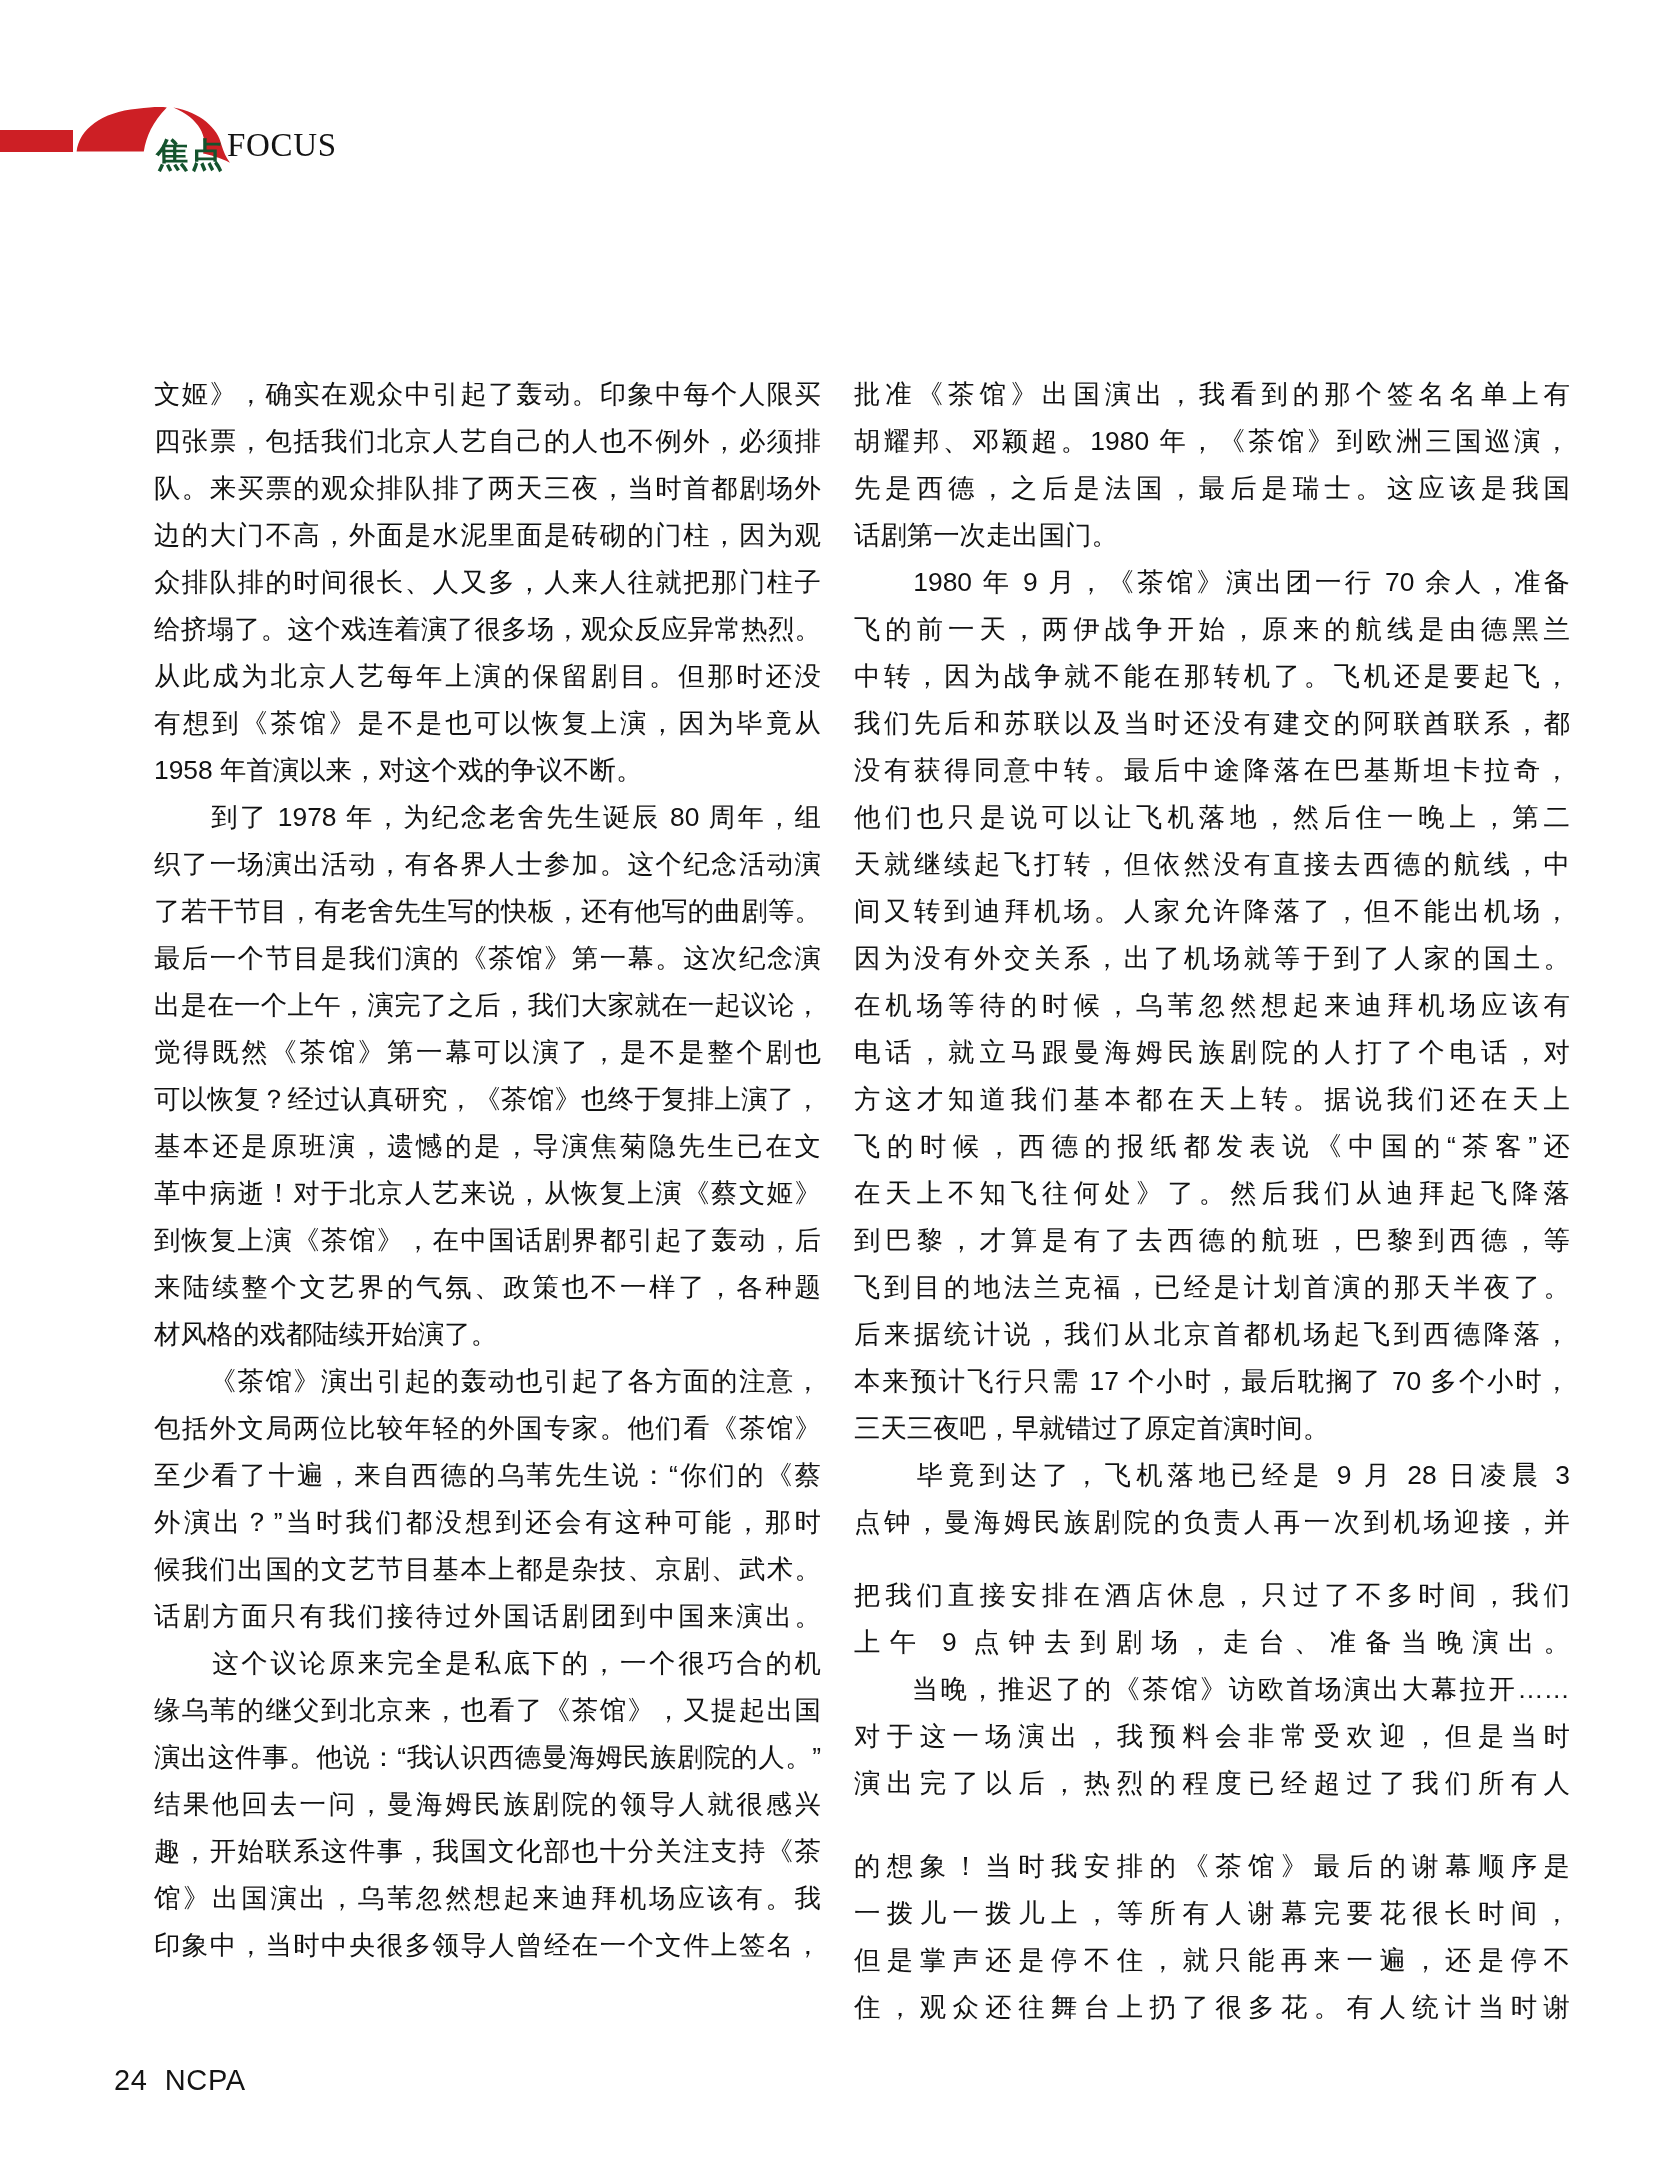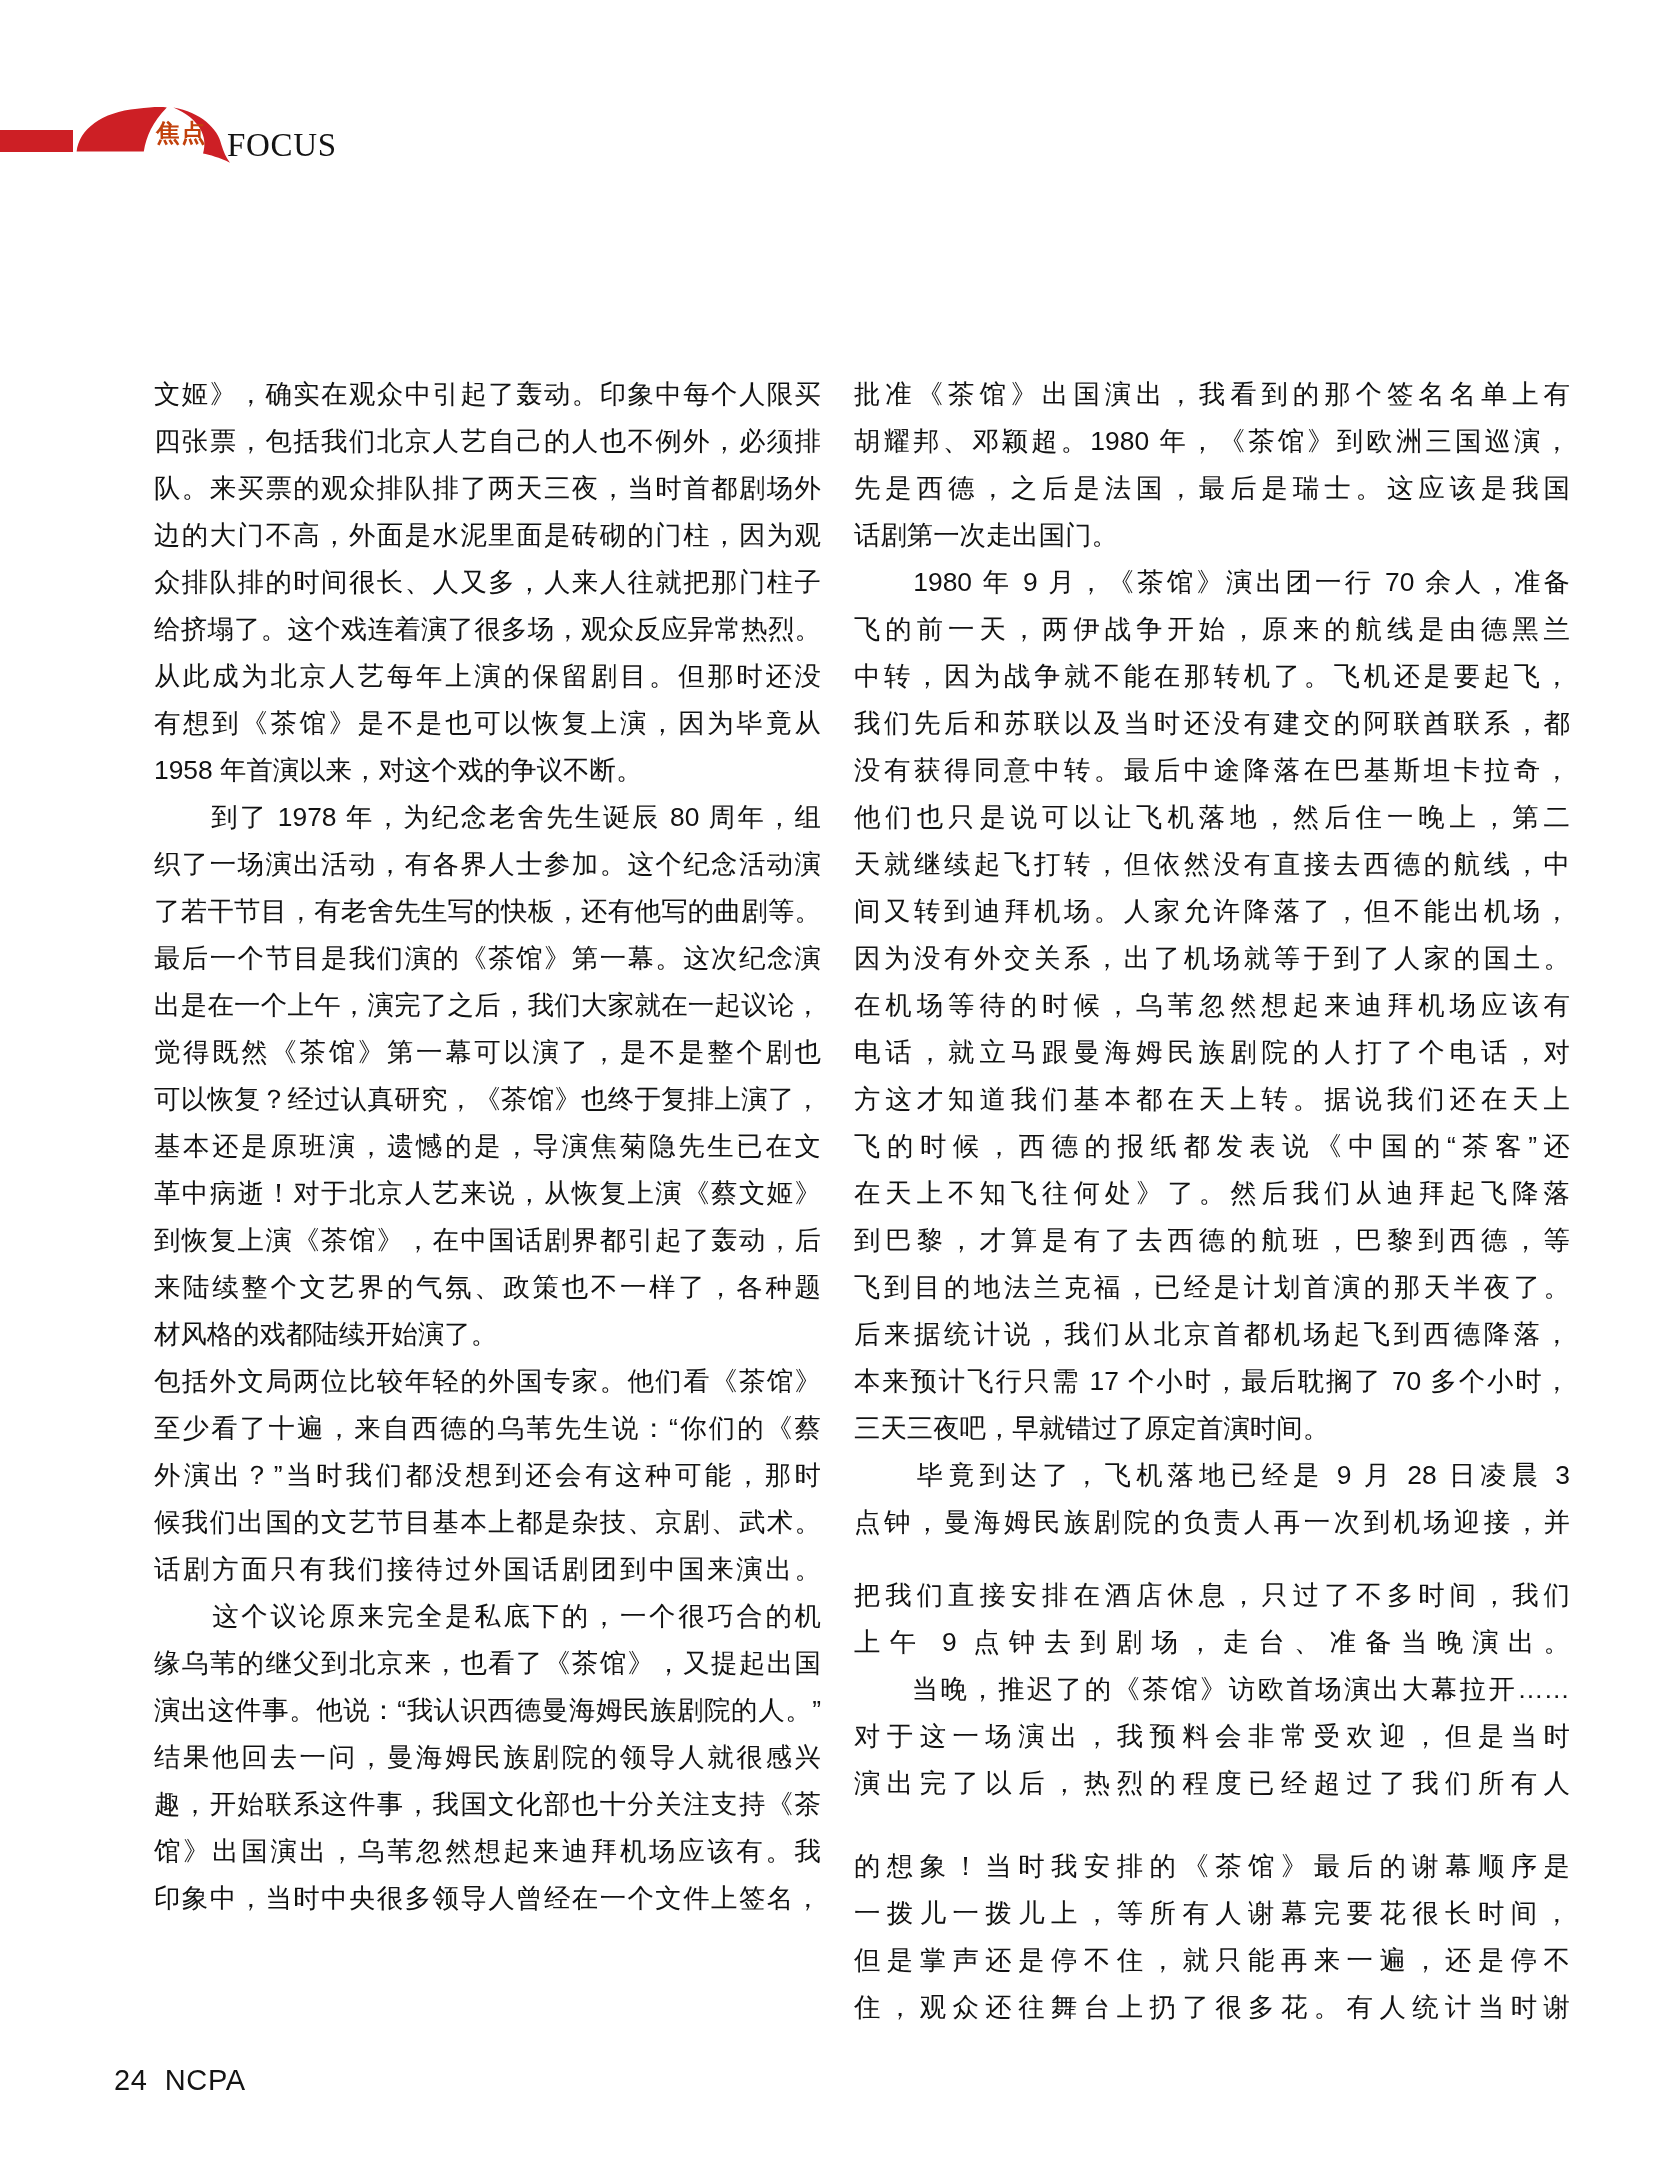--- a/index.html
+++ b/index.html
@@ -13,22 +13,22 @@
   }
   
   .red-bar{
     position:absolute;left:0;top:130px;width:73px;height:22px;
     background:#cd1f25;
   }
   .logo-swoosh{
     position:absolute;left:74px;top:104px;width:158px;height:61px;
   }
   .label-cn{
-    position:absolute;left:156px;top:117px;
-    font-size:24px;font-weight:700;letter-spacing:1.3px;color:#c2410c;
+    position:absolute;left:156px;top:133px;
+    font-size:33px;font-weight:700;letter-spacing:1.3px;color:#14532d;
     font-family:"DejaVu Sans","Liberation Sans",sans-serif;
   }
   .label-en{
     position:absolute;left:227px;top:127px;
     font-size:33px;font-weight:400;letter-spacing:0.7px;color:#141414;
     font-family:"Liberation Serif","DejaVu Serif",serif;
   }
   
   .column{
     position:absolute;top:371px;
@@ -80,20 +80,21 @@
       <div class="line" style="text-align-last: justify;">了若干节目，有老舍先生写的快板，还有他写的曲剧等。</div>
       <div class="line" style="text-align-last: justify;">最后一个节目是我们演的《茶馆》第一幕。这次纪念演</div>
       <div class="line" style="text-align-last: justify;">出是在一个上午，演完了之后，我们大家就在一起议论，</div>
       <div class="line" style="text-align-last: justify;">觉得既然《茶馆》第一幕可以演了，是不是整个剧也</div>
       <div class="line" style="text-align-last: justify;">可以恢复？经过认真研究，《茶馆》也终于复排上演了，</div>
       <div class="line" style="text-align-last: justify;">基本还是原班演，遗憾的是，导演焦菊隐先生已在文</div>
       <div class="line" style="text-align-last: justify;">革中病逝！对于北京人艺来说，从恢复上演《蔡文姬》</div>
       <div class="line" style="text-align-last: justify;">到恢复上演《茶馆》，在中国话剧界都引起了轰动，后</div>
       <div class="line" style="text-align-last: justify;">来陆续整个文艺界的气氛、政策也不一样了，各种题</div>
       <div class="line">材风格的戏都陆续开始演了。</div>
+      <div class="line" style="text-align-last: justify;">　　《茶馆》演出引起的轰动也引起了各方面的注意，</div>
       <div class="line" style="text-align-last: justify;">包括外文局两位比较年轻的外国专家。他们看《茶馆》</div>
       <div class="line" style="text-align-last: justify;">至少看了十遍，来自西德的乌苇先生说：“你们的《蔡</div>
       <div class="line" style="text-align-last: justify;">外演出？”当时我们都没想到还会有这种可能，那时</div>
       <div class="line" style="text-align-last: justify;">候我们出国的文艺节目基本上都是杂技、京剧、武术。</div>
       <div class="line" style="text-align-last: justify;">话剧方面只有我们接待过外国话剧团到中国来演出。</div>
       <div class="line" style="text-align-last: justify;">　　这个议论原来完全是私底下的，一个很巧合的机</div>
       <div class="line" style="text-align-last: justify;">缘乌苇的继父到北京来，也看了《茶馆》，又提起出国</div>
       <div class="line" style="text-align-last: justify;">演出这件事。他说：“我认识西德曼海姆民族剧院的人。”</div>
       <div class="line" style="text-align-last: justify;">结果他回去一问，曼海姆民族剧院的领导人就很感兴</div>
       <div class="line" style="text-align-last: justify;">趣，开始联系这件事，我国文化部也十分关注支持《茶</div>

